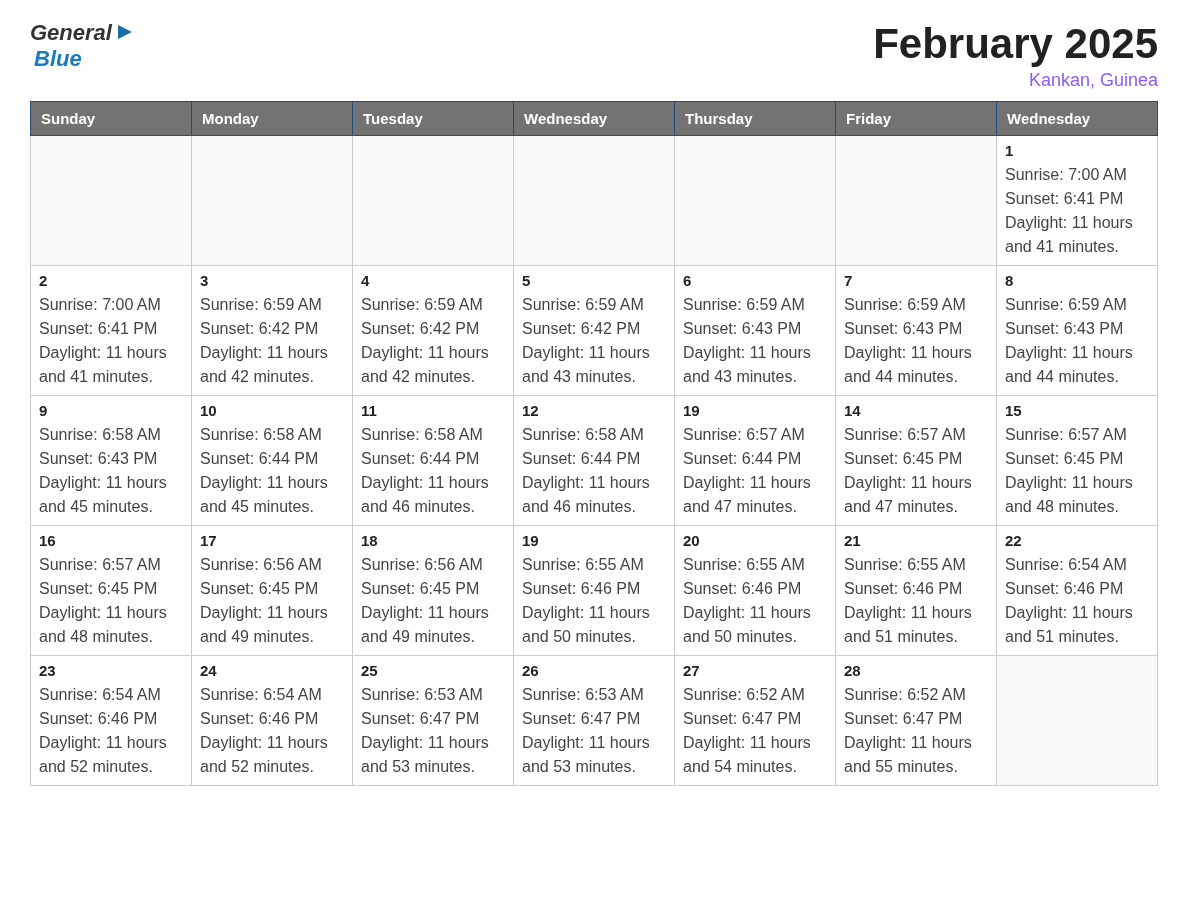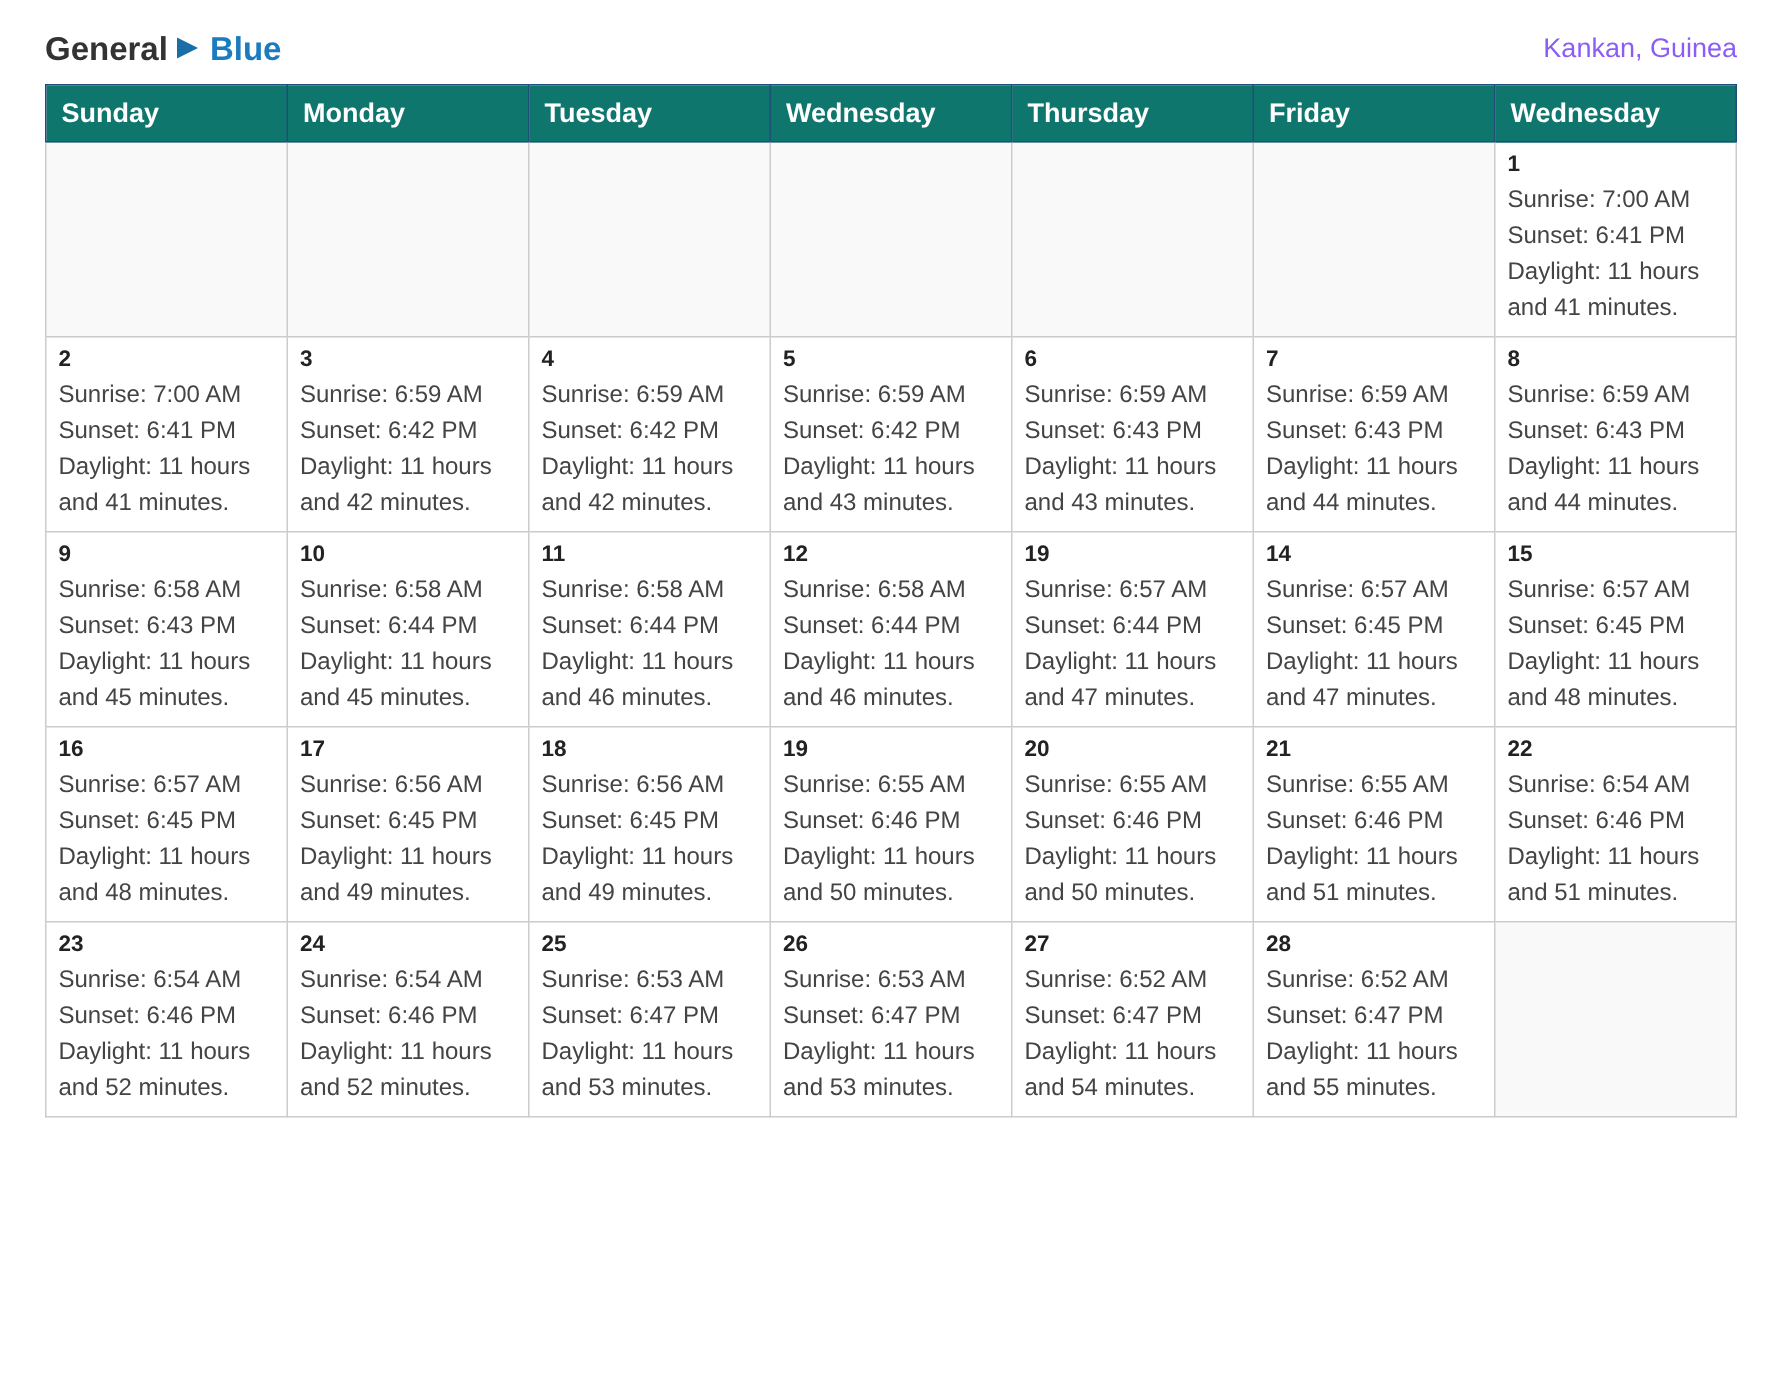--- a/index.html
+++ b/index.html
@@ -11,21 +11,22 @@
       min-height: 918px;
     }
     .header {
       display: flex;
       justify-content: space-between;
       align-items: flex-start;
       margin-bottom: 10px;
     }
     .logo-wrapper {
       display: flex;
-      flex-direction: row;
+      flex-direction: column;
+      font-style: italic;
     }
     .logo-row1 {
       display: flex;
       align-items: center;
     }
     .logo-row2 {
       display: flex;
       align-items: center;
       margin-left: 4px;
     }
@@ -41,23 +42,23 @@
       font-size: 18px;
       color: #8b5cf6;
       margin-top: 2px;
     }
     .calendar {
       width: 100%;
       border-collapse: collapse;
       border: 1px solid #999;
     }
     .calendar th {
-      background-color: #0f766e;
+      background-color: #737373;
       color: #fff;
-      font-size: 18px;
+      font-size: 15px;
       font-weight: bold;
       padding: 8px 10px;
       text-align: left;
       border: 1px solid #1e4f78;
     }
     .calendar td {
       vertical-align: top;
       padding: 6px 8px;
       border: 1px solid #ccc;
       width: calc(100% / 7);
@@ -90,20 +91,21 @@
       <span style="font-size:22px;font-weight:bold;color:#333;">General</span>
       <svg width="22" height="22" viewBox="0 0 22 22" style="margin-left:2px;margin-top:-2px;">
         <polygon points="4,4 18,11 4,18" fill="#1a6ea8"></polygon>
       </svg>
     </div>
     <div class="logo-row2">
       <span style="font-size:22px;font-weight:bold;color:#1a7bbf;">Blue</span>
     </div>
   </div>
   <div class="title-block">
+    <div class="calendar-title">February 2025</div>
     <div class="calendar-subtitle">Kankan, Guinea</div>
   </div>
 </div>
 
 <table class="calendar">
   <thead>
     <tr>
     <th>Sunday</th>
         <th>Monday</th>
         <th>Tuesday</th>

